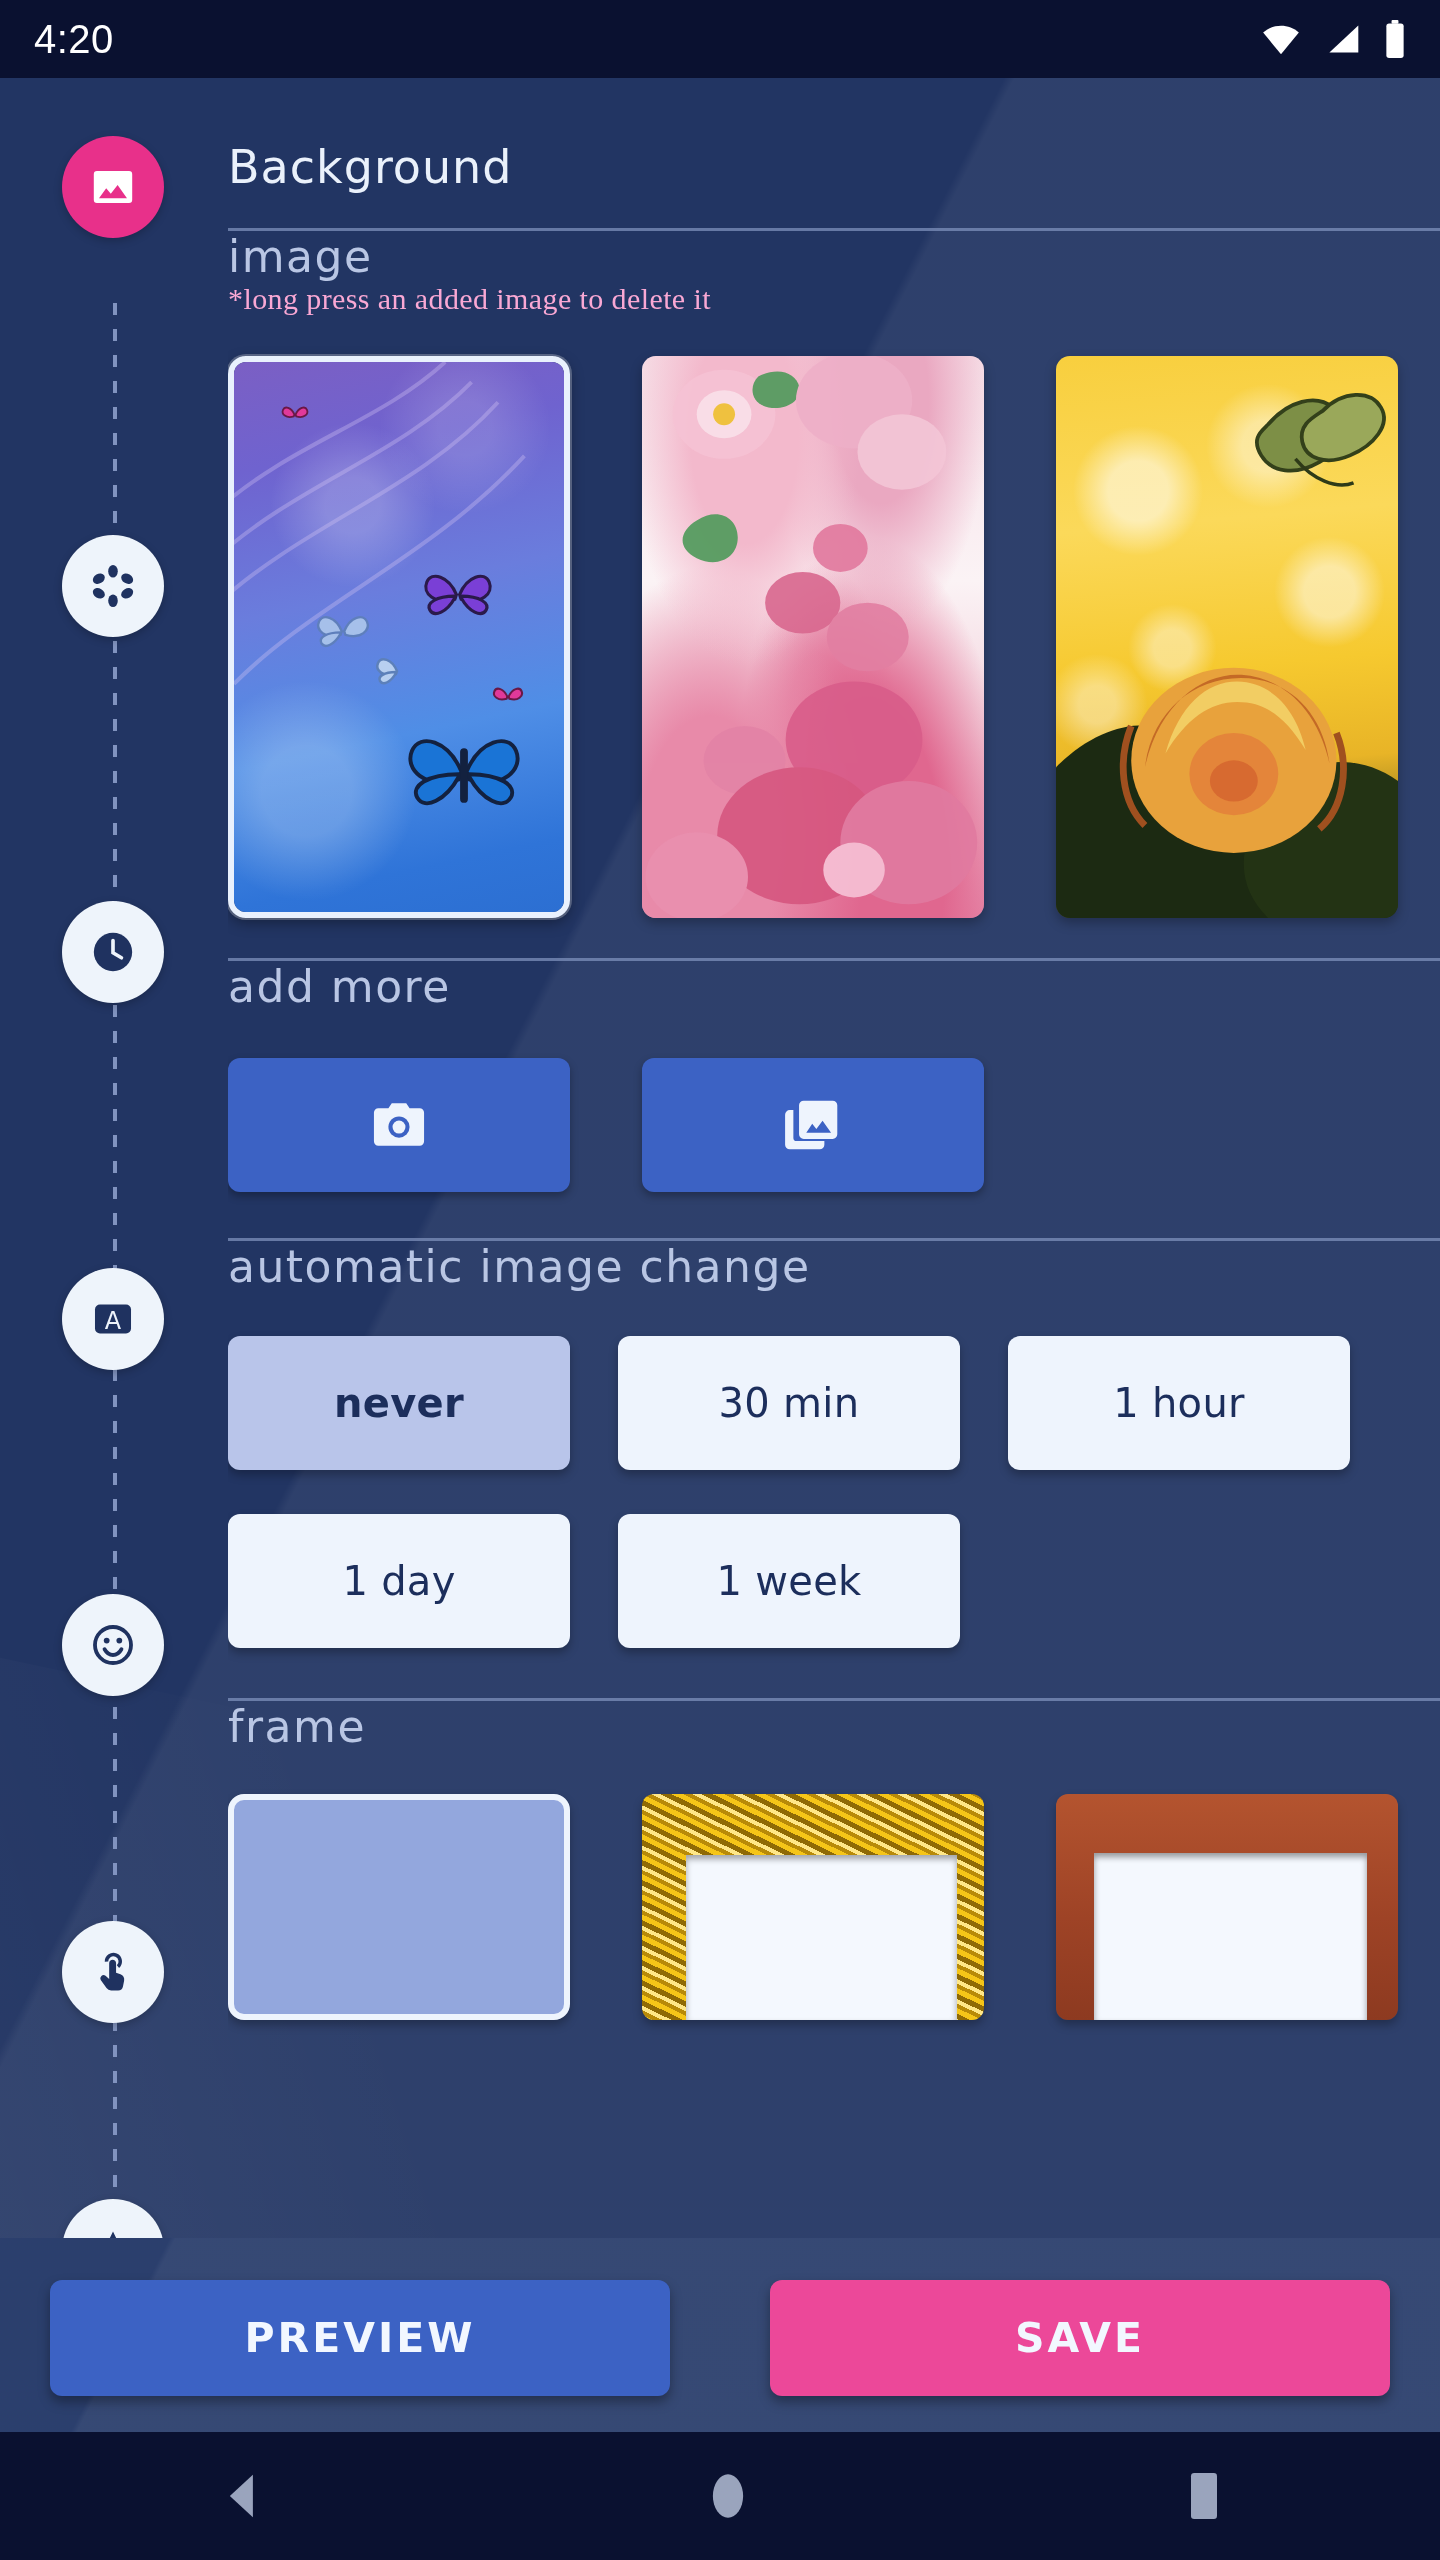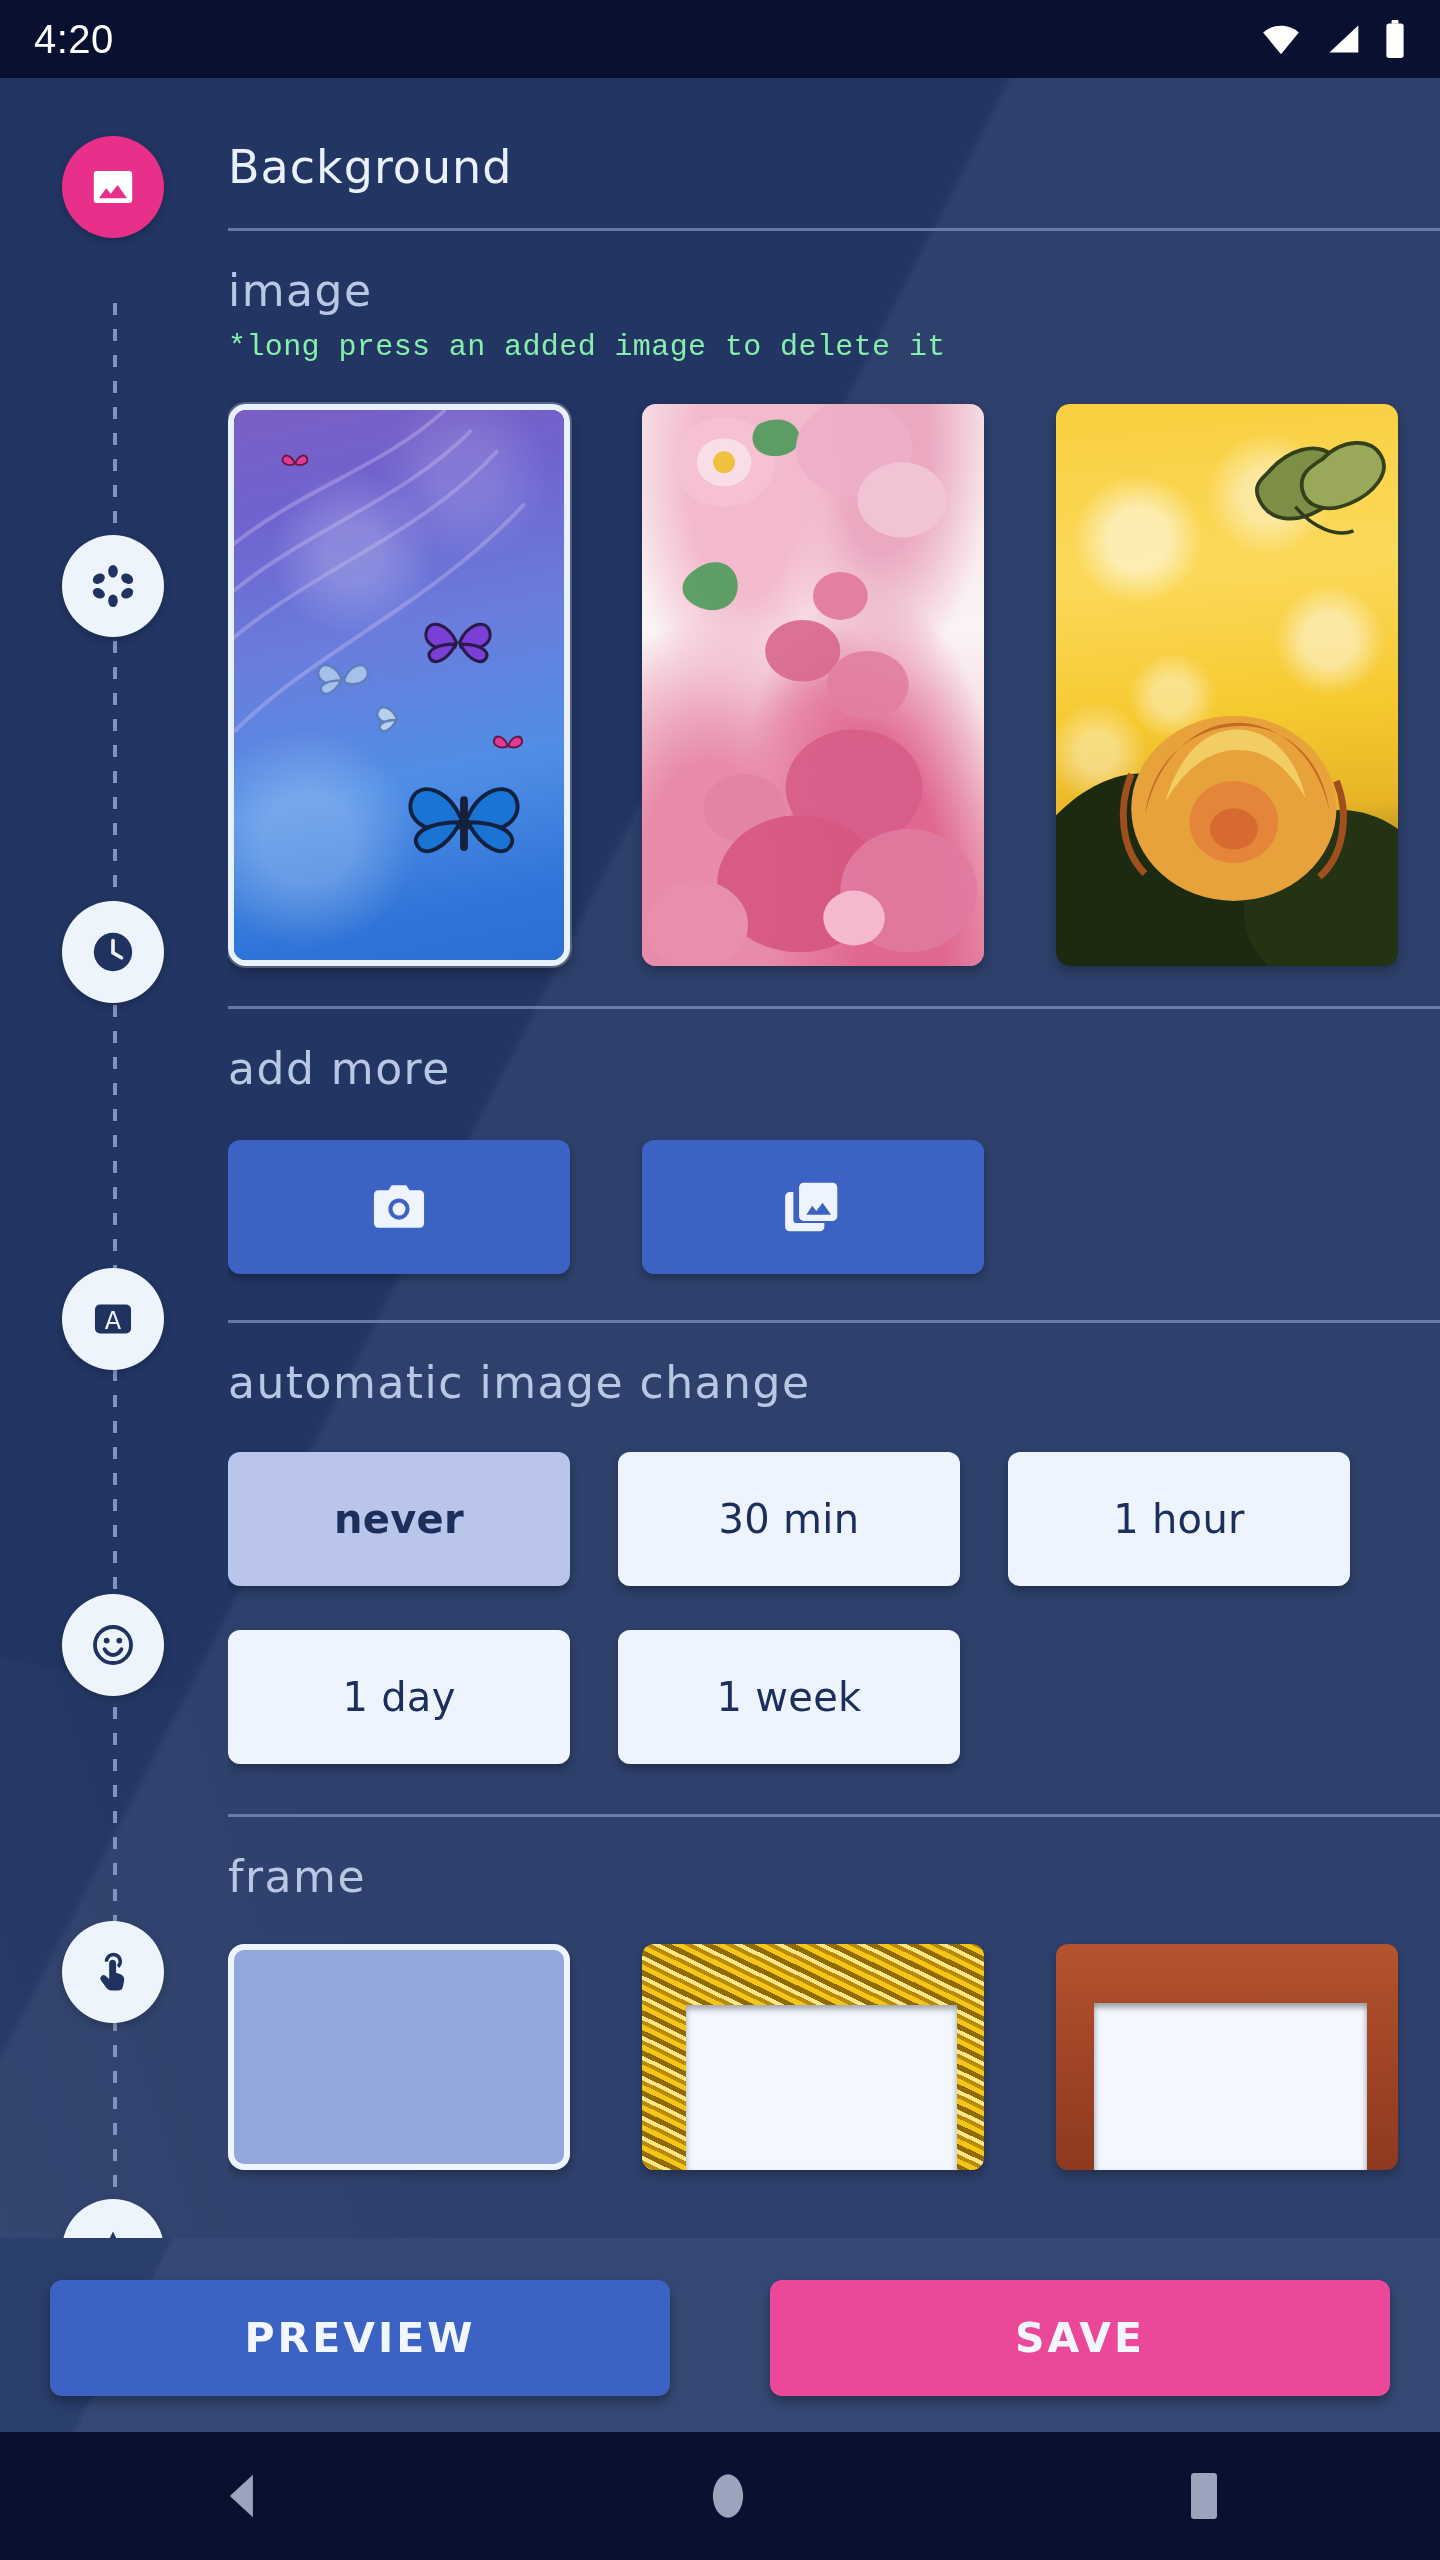--- a/index.html
+++ b/index.html
@@ -57,28 +57,28 @@
   .content{
     position:absolute; left:228px; top:0; width:1212px; height:100%;
     z-index:5; overflow:hidden;
   }
   .page-title{
     color:#eaf1fb; font-size:46px; font-weight:400; letter-spacing:1px;
     padding:62px 0 0 0; font-family:"DejaVu Sans", sans-serif;
   }
   .rule{ height:3px; background:#7e90bb; opacity:.75; margin:34px 0 0 0; width:1212px; }
 
-  .section{ padding-top:34px; }
+  .section{ }
   .section-title{
     color:#b9c6e4; font-size:44px; letter-spacing:1.5px; font-weight:400;
     font-family:"DejaVu Sans", sans-serif;
   }
   .section-note{
-    color:#86efac; font-size:30px; margin-top:14px; letter-spacing:.4px;
-    font-family:Liberation Mono, monospace;
+    color:#f9a8d4; font-size:30px; margin-top:0; letter-spacing:.4px;
+    font-family:Liberation Serif, serif;
   }
 
   
   .thumb-row{ display:flex; gap:72px; margin-top:40px; }
   .thumb{
     width:342px; height:562px; border-radius:14px; overflow:hidden; position:relative;
     box-shadow:0 5px 12px rgba(0,0,0,.28);
   }
   .thumb.selected{
     border:6px solid #e9f1fd; border-radius:18px;

